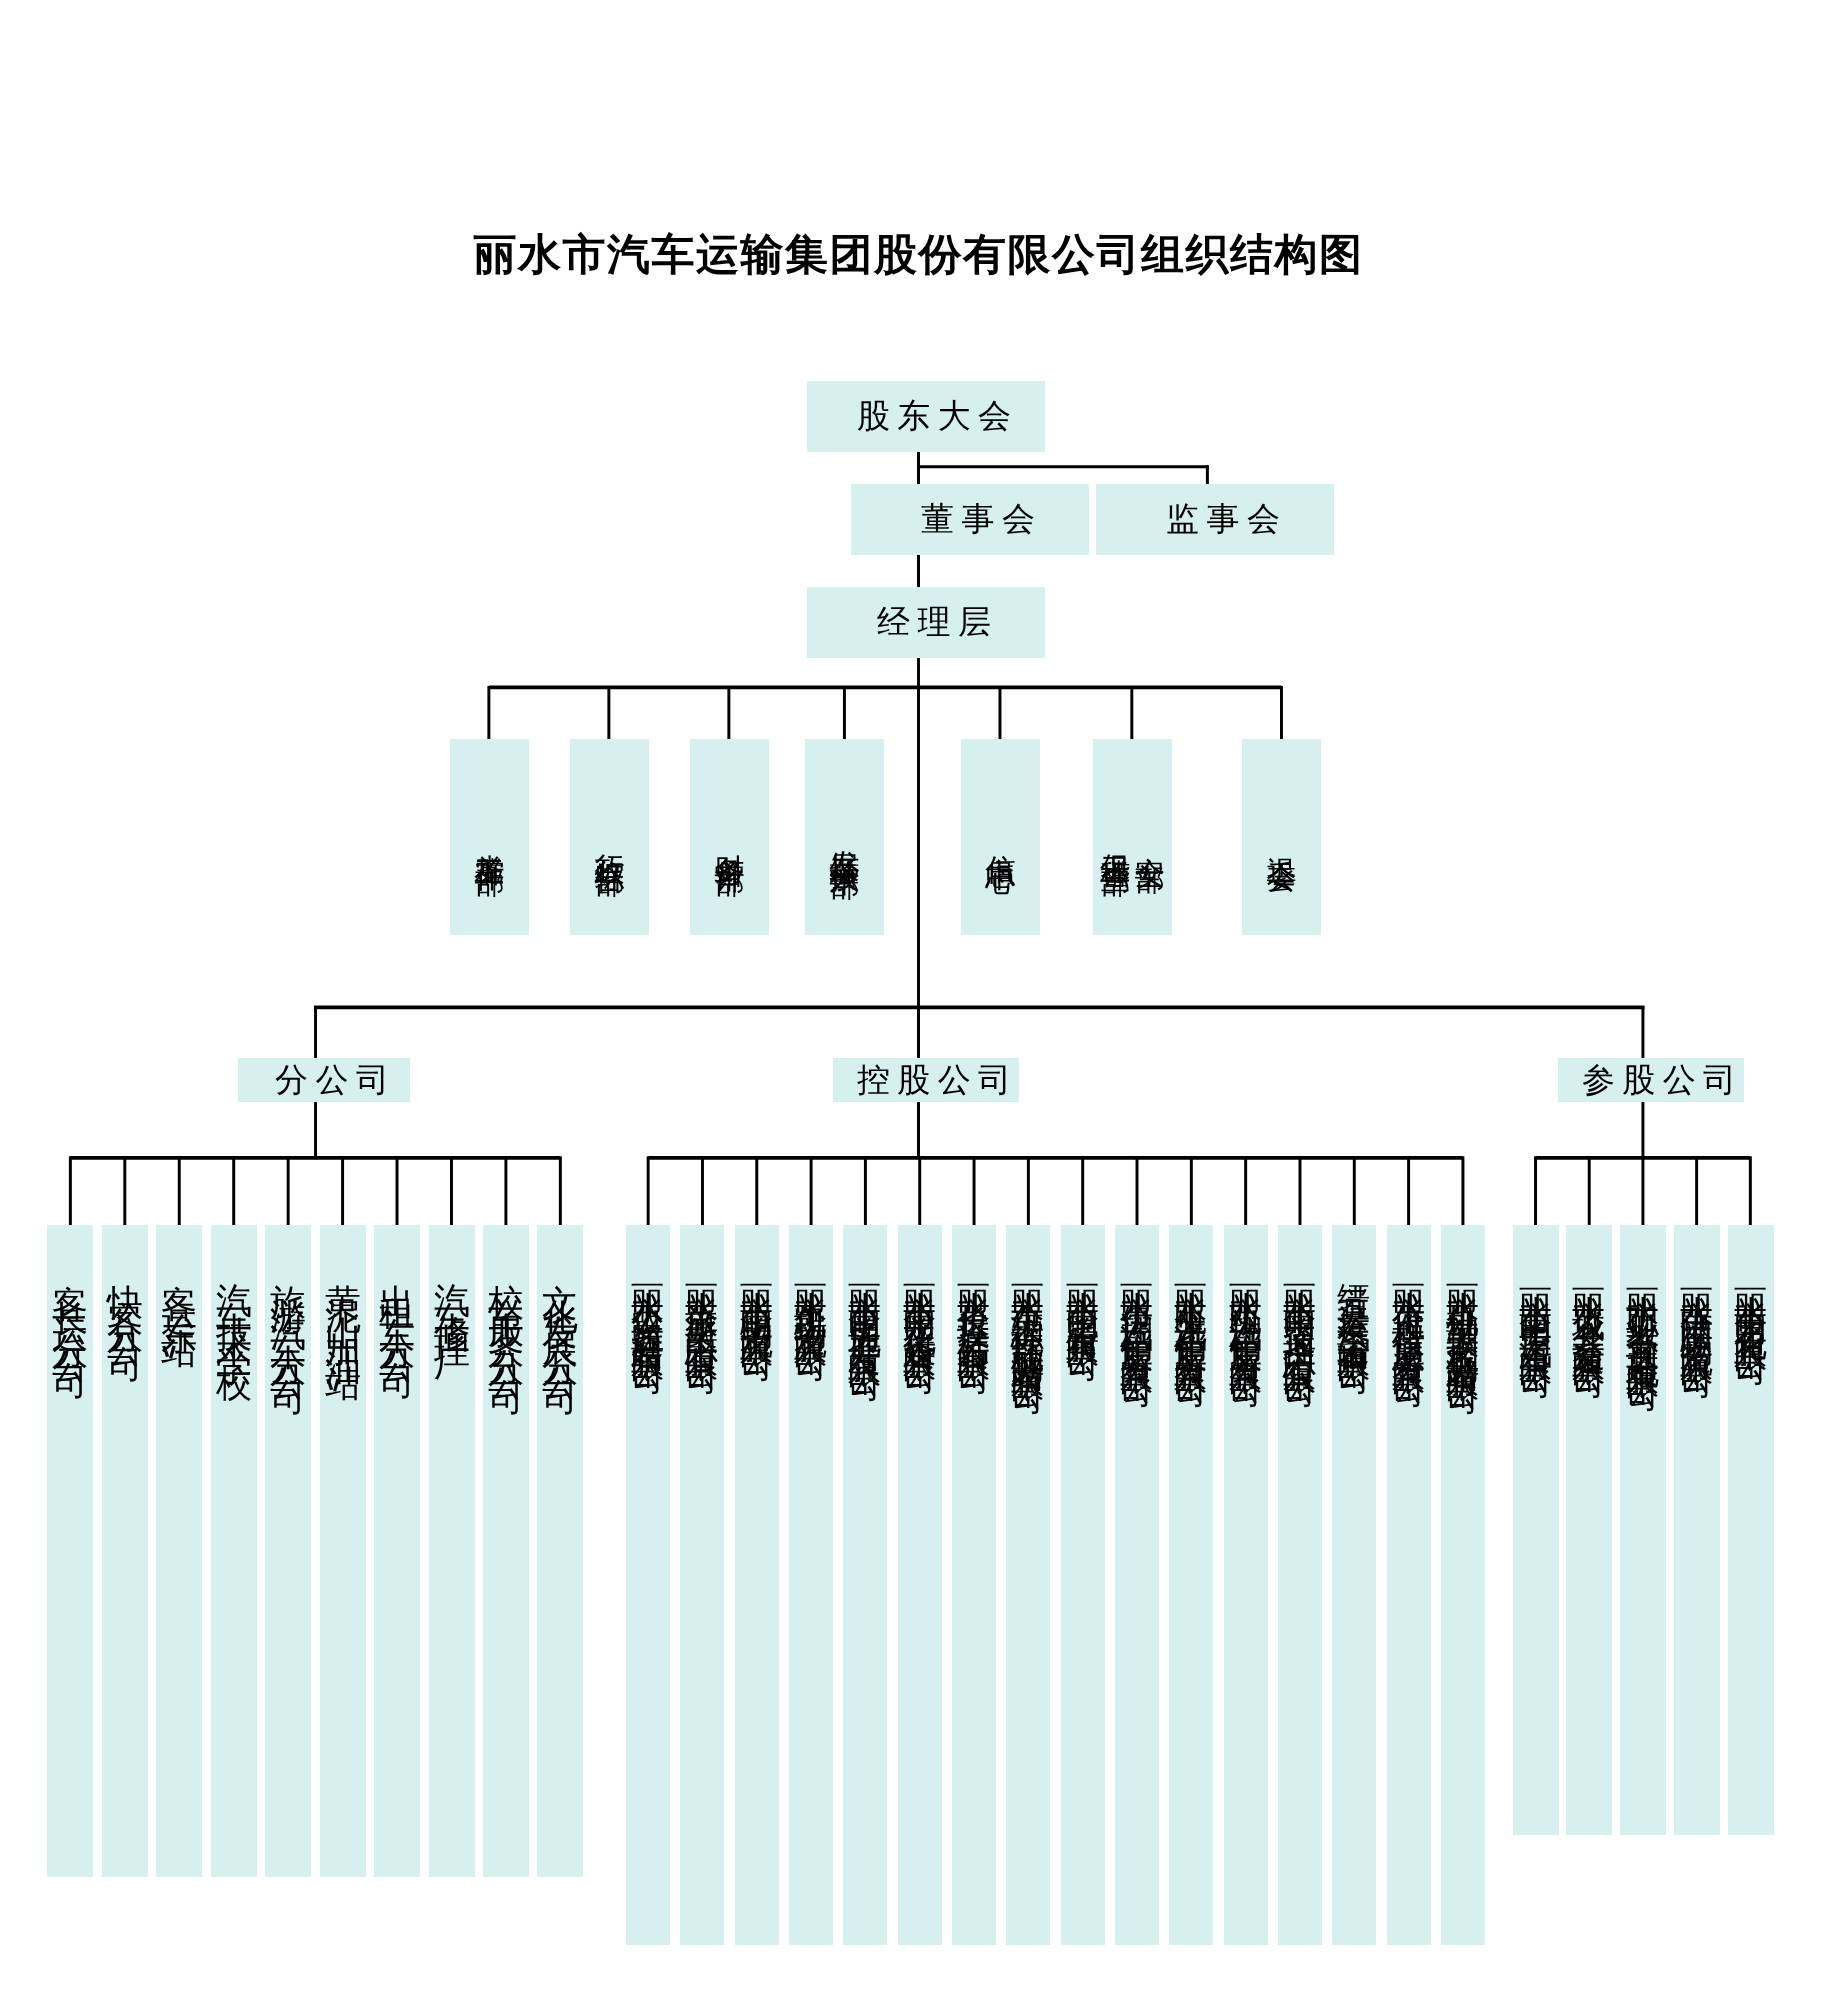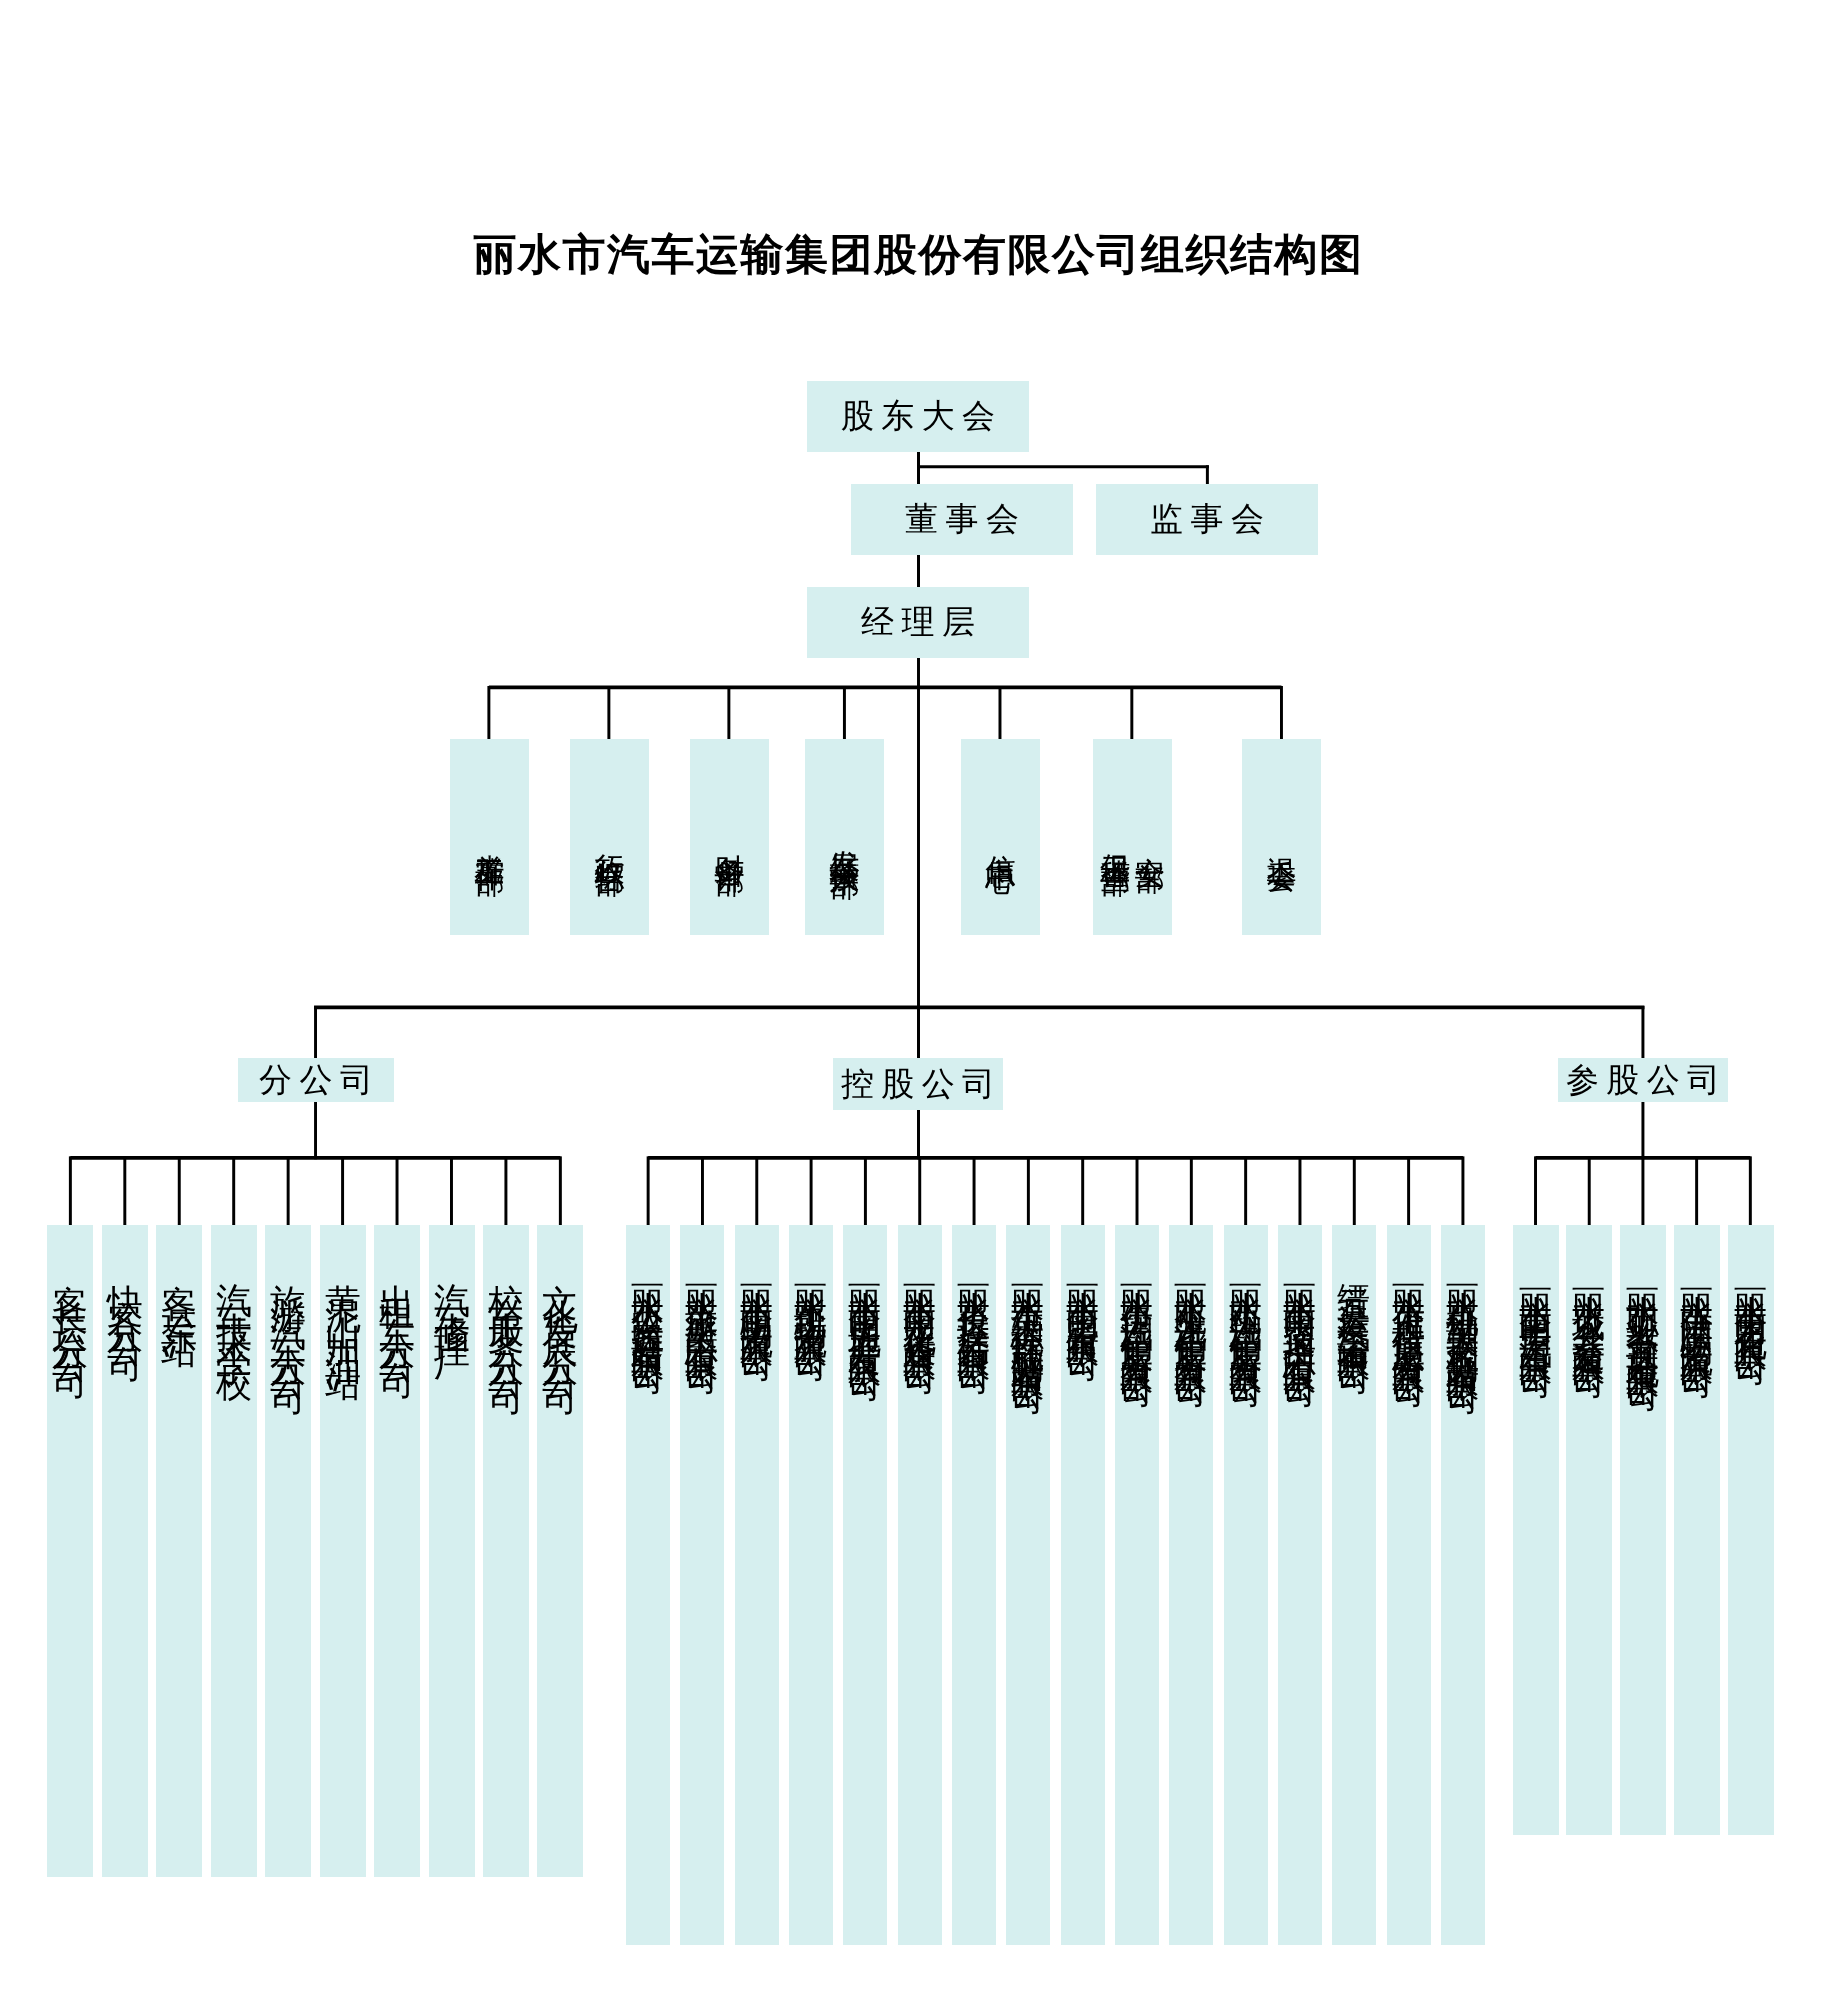--- a/index.html
+++ b/index.html
@@ -4,21 +4,21 @@
 <style>
   html,body{margin:0;padding:0;background:#ffffff;}
   body{width:1837px;height:2015px;position:relative;font-family:"Liberation Sans","DejaVu Sans",sans-serif;}
   #canvas{position:absolute;left:0;top:17px;width:1837px;height:2015px;background:var(--bg,#fff);}
   #wires{position:absolute;left:0;top:0;z-index:0;}
   .title{position:absolute;left:0;right:0;top:209px;text-align:center;
          font-size:43px;font-weight:700;letter-spacing:1.5px;color:#000;z-index:2;}
   .box{position:absolute;z-index:1;background:var(--fill,#d6efef);
        display:flex;justify-content:center;align-items:center;color:#000;}
   
-  .hbox{font-size:33px;letter-spacing:7.4px;text-indent:7.4px;white-space:nowrap;}
+  .hbox{font-size:33px;letter-spacing:7.4px;text-indent:7.4px;white-space:nowrap;padding-left:16px;}
   
   #b-shareholders{left:807px;top:364px;width:222px;height:71px;}
   #b-board{left:807px;top:467px;width:222px;height:71px;margin-left:44px;}
   #b-supervisory{left:1096px;top:467px;width:222px;height:71px;}
   #b-management{left:807px;top:570px;width:222px;height:71px;}
   
   .vcol{writing-mode:vertical-lr;text-orientation:upright;line-height:1;display:block;}
   .dept{align-items:center;gap:4.4px;}
   .dept .vcol{font-size:30px;letter-spacing:3px;}
   .childbox{align-items:flex-start;}
@@ -139,21 +139,21 @@
     </div>
     <div class="box childbox g0c" style="left: 429px; top: 1208px; width: 46px; height: 622px;">
       <span class="vcol">汽车修理厂</span>
     </div>
     <div class="box childbox g0c" style="left: 483px; top: 1208px; width: 46px; height: 622px;">
       <span class="vcol">校车服务分公司</span>
     </div>
     <div class="box childbox g0c" style="left: 537px; top: 1208px; width: 46px; height: 622px;">
       <span class="vcol">文化发展分公司</span>
     </div>
-    <div class="box hbox" style="left: 833px; top: 1041px; width: 170px; height: 52px;">控股公司</div>
+    <div class="box hbox" style="left: 833px; top: 1041px; width: 170px; height: 44px;">控股公司</div>
     <div class="box childbox g1c" style="left: 626px; top: 1208px; width: 44px; height: 687px;">
       <span class="vcol">丽水市公路客运西站有限公司</span>
     </div>
     <div class="box childbox g1c" style="left: 680px; top: 1208px; width: 44px; height: 687px;">
       <span class="vcol">丽水市旅游集散中心有限公司</span>
     </div>
     <div class="box childbox g1c" style="left: 735px; top: 1208px; width: 44px; height: 687px;">
       <span class="vcol">丽水市南明物流有限公司</span>
     </div>
     <div class="box childbox g1c" style="left: 789px; top: 1208px; width: 44px; height: 687px;">

